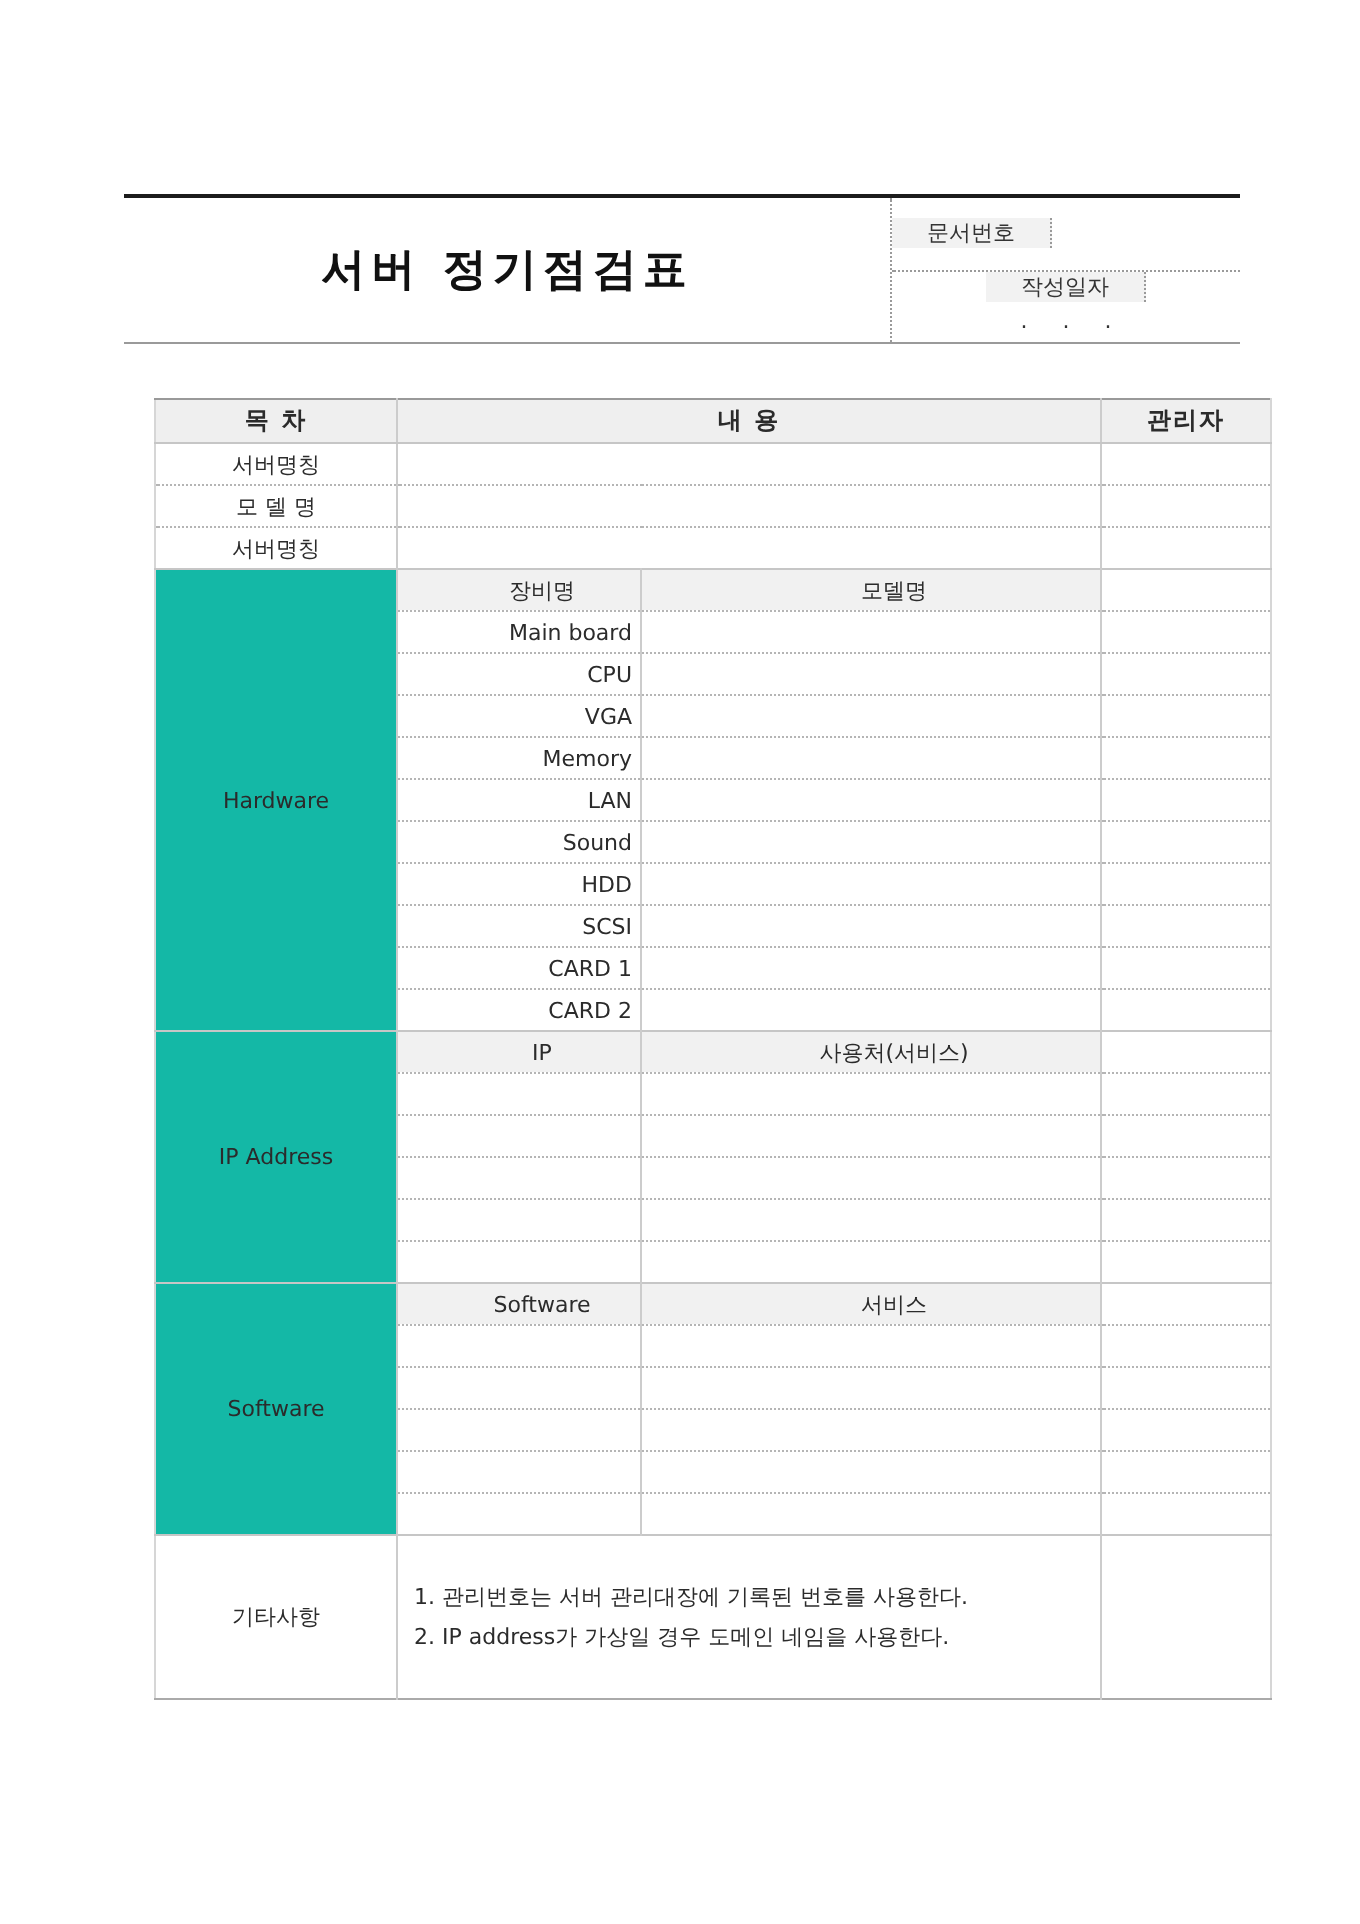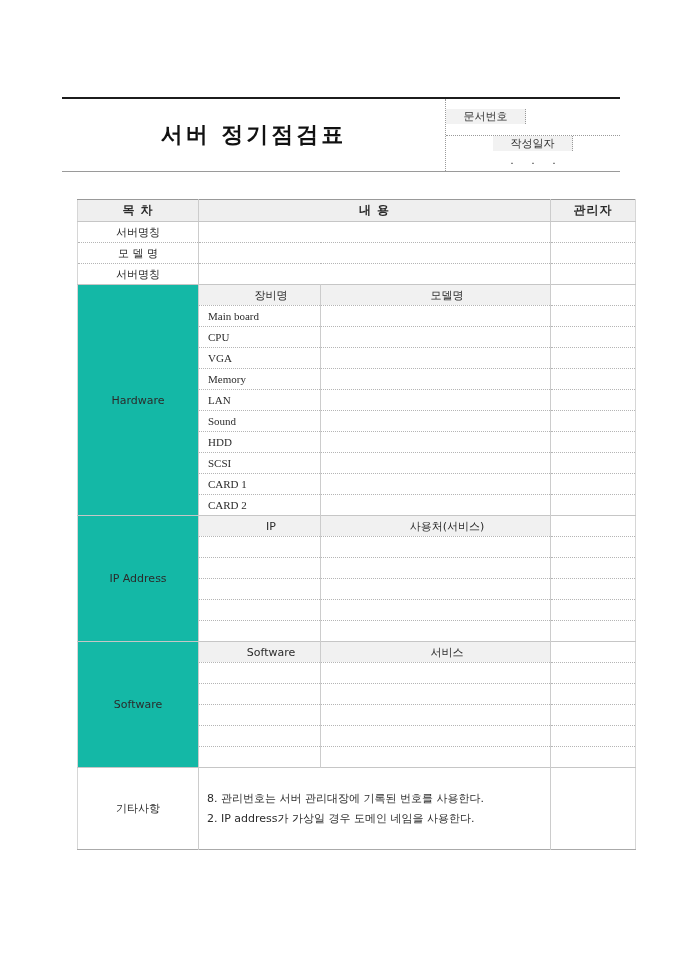--- a/index.html
+++ b/index.html
@@ -107,23 +107,22 @@
     background: #f1f1f1;
     border-top: 1px solid #c6c6c6;
     padding-left: 27px;
   }
   .main td.sec {
     background: #14b8a6;
     border-top: 1px solid #c6c6c6;
   }
   .main td.sec-top { border-top: 1px solid #c6c6c6; }
   .main td.dev {
-    text-align: left;
+    text-align: right;
     padding-left: 9px;
-    font-family: Liberation Serif, serif;
   }
   .main tr.notes-row td { height: 82px; border-top: 1px solid #c6c6c6; }
   .main td.notes {
     text-align: left;
     padding: 10px 8px;
     white-space: normal;
     vertical-align: middle;
   }
   .main td.notes .note-line { line-height: 1.8; }
 </style>
@@ -295,21 +294,21 @@
       </tr>
       <tr>
         <td></td>
         <td></td>
         <td></td>
       </tr>
 
       <tr class="notes-row">
         <td>기타사항</td>
         <td class="notes" colspan="2">
-          <div class="note-line">8. 관리번호는 서버 관리대장에 기록된 번호를 사용한다.</div>
+          <div class="note-line">1. 관리번호는 서버 관리대장에 기록된 번호를 사용한다.</div>
           <div class="note-line">2. IP address가 가상일 경우 도메인 네임을 사용한다.</div>
         </td>
         <td></td>
       </tr>
     </tbody>
   </table>
 
 </div>
 
 </body></html>

